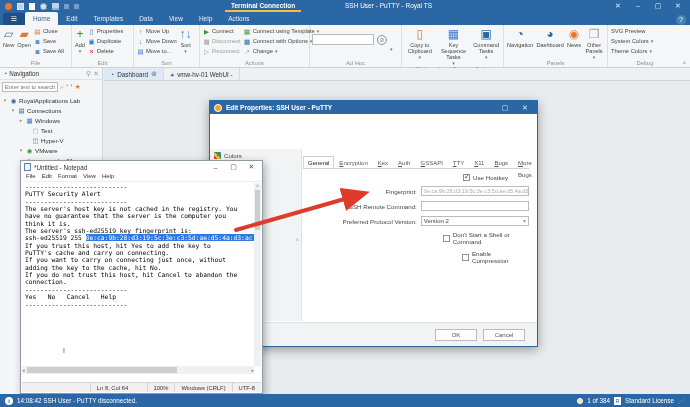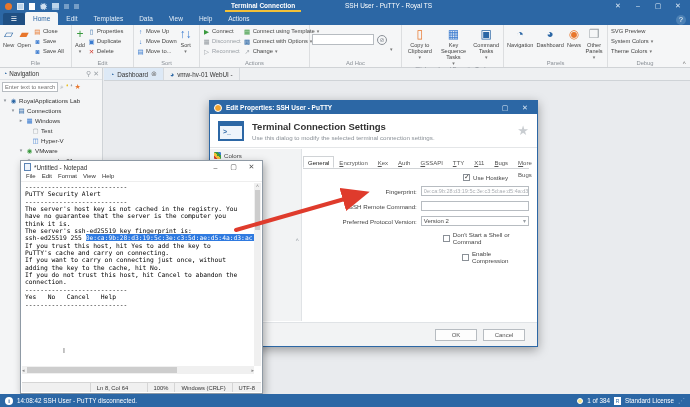--- a/index.html
+++ b/index.html
@@ -415,28 +415,20 @@
   </div>
 
   <div class="dialog">
     <div class="dlg-title">
       <span class="dlg-dot"></span>
       <span>Edit Properties: SSH User - PuTTY</span>
       <span class="sp"></span>
       <span class="dlg-wb">▢</span>
       <span class="dlg-wb">✕</span>
     </div>
-    <div class="dlg-head">
-      <div class="term-ico"></div>
-      <div>
-        <div class="dlg-h1">Terminal Connection Settings</div>
-        <div class="dlg-h2">Use this dialog to modify the selected terminal connection settings.</div>
-      </div>
-      <div class="dlg-star">★</div>
-    </div>
     <div class="dlg-side">
       <div class="side-item">
         <span class="side-colors-ico"></span>
         <span>Colors</span>
       </div>
       <div class="side-scroll">˄</div>
     </div>
     <div class="dlg-tabs">
       <div class="dtab active">
           <span>General</span>

